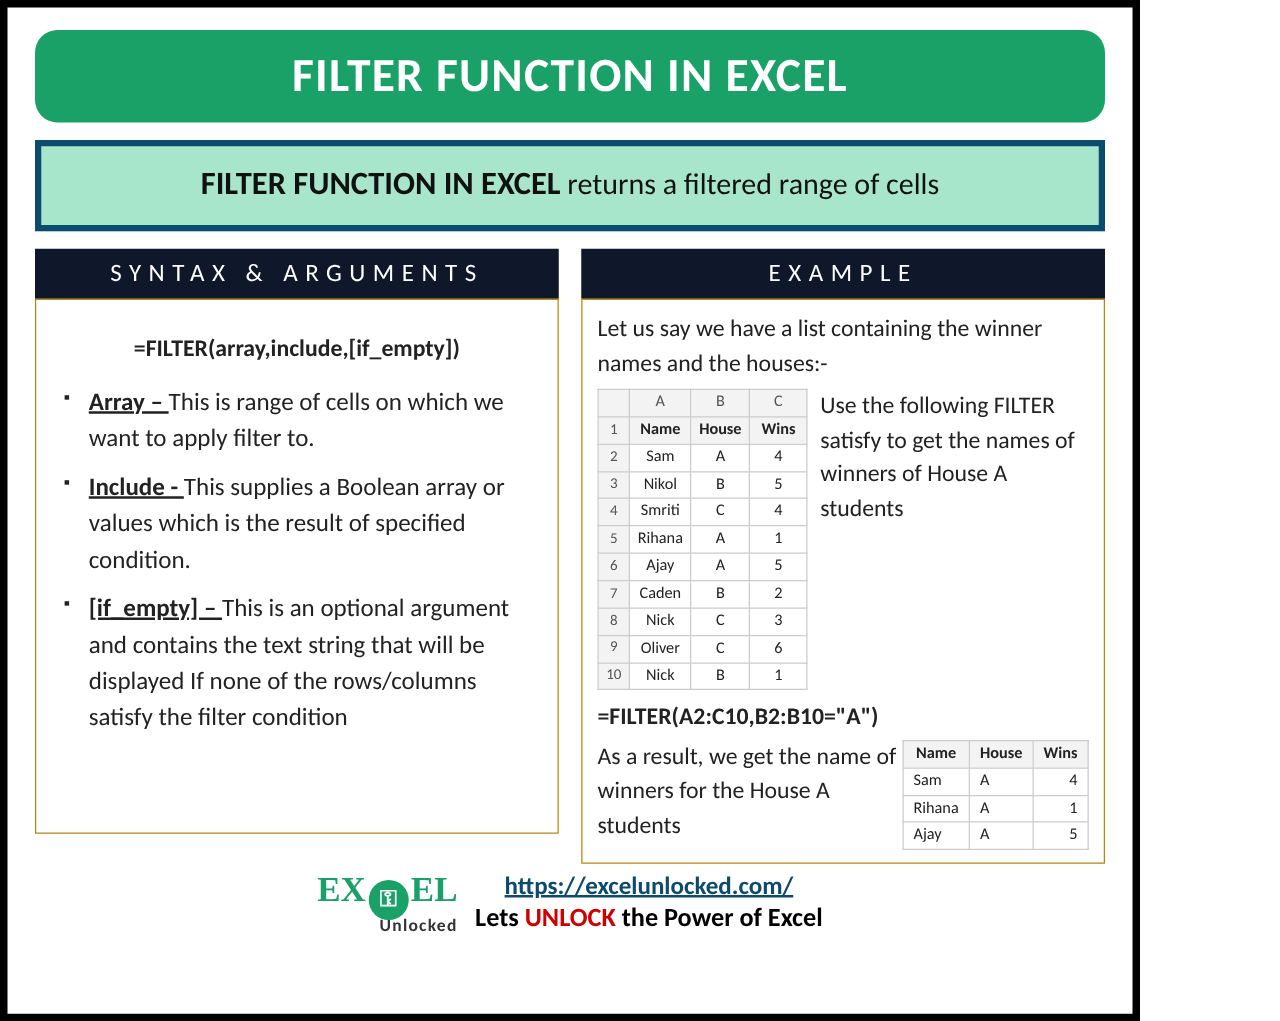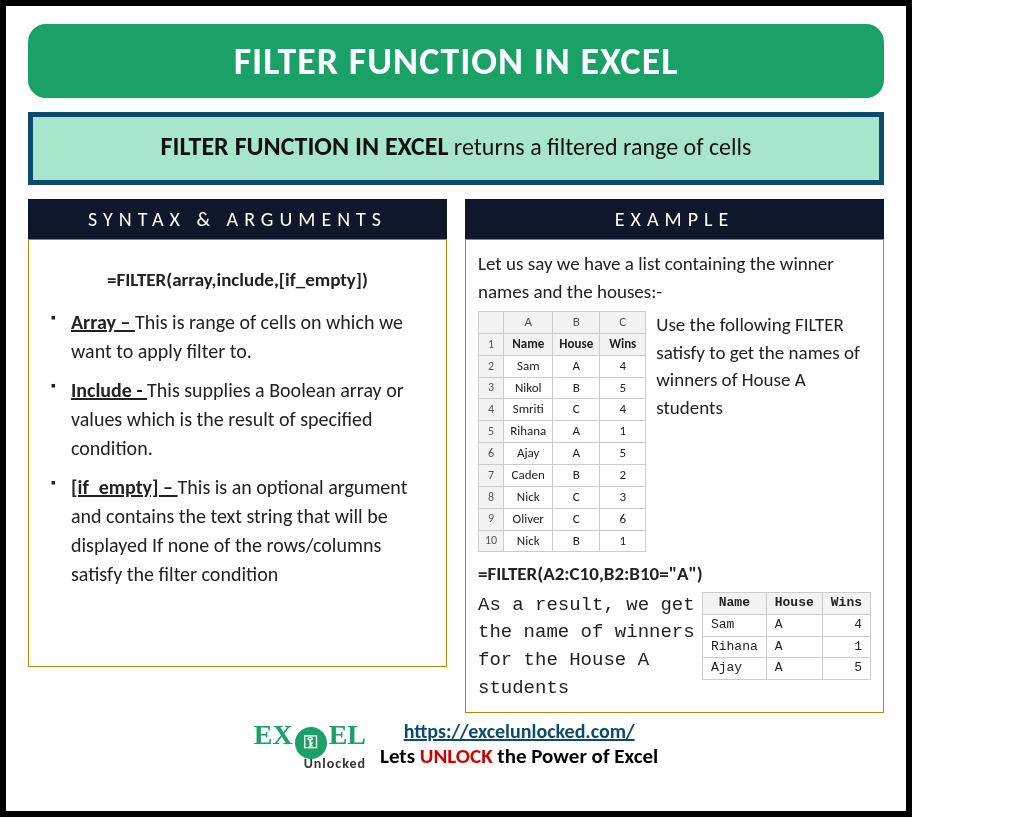--- a/index.html
+++ b/index.html
@@ -84,21 +84,21 @@
     border: 1px solid #ccc;
     padding: 1px 6px;
     text-align: center;
     min-width: 46px;
   }
   .mini-table th { background: #f3f3f3; font-weight: 700; }
   .mini-table .rownum { background: #f3f3f3; color: #555; min-width: 22px; font-size: 12px;}
   .mini-table .colhdr { background: #f3f3f3; color: #555; font-weight: normal; }
   .example-text { font-size: 19px; flex: 1; }
   .formula2 { font-weight: 700; font-size: 19px; margin-top: 8px; }
-  .result-row { display: flex; gap: 4px; align-items: flex-start; margin-top: 4px; font-family: Liberation Mono, monospace;}
+  .result-row { display: flex; gap: 4px; align-items: flex-start; margin-top: 4px;}
   .result-text { font-size: 19px; flex: 1;}
   .result-table {
     border: 1px solid #bbb;
     border-collapse: collapse;
     font-size: 13px;
     background: #fff;
   }
   .result-table th, .result-table td {
     border: 1px solid #ccc;
     padding: 1px 8px;

